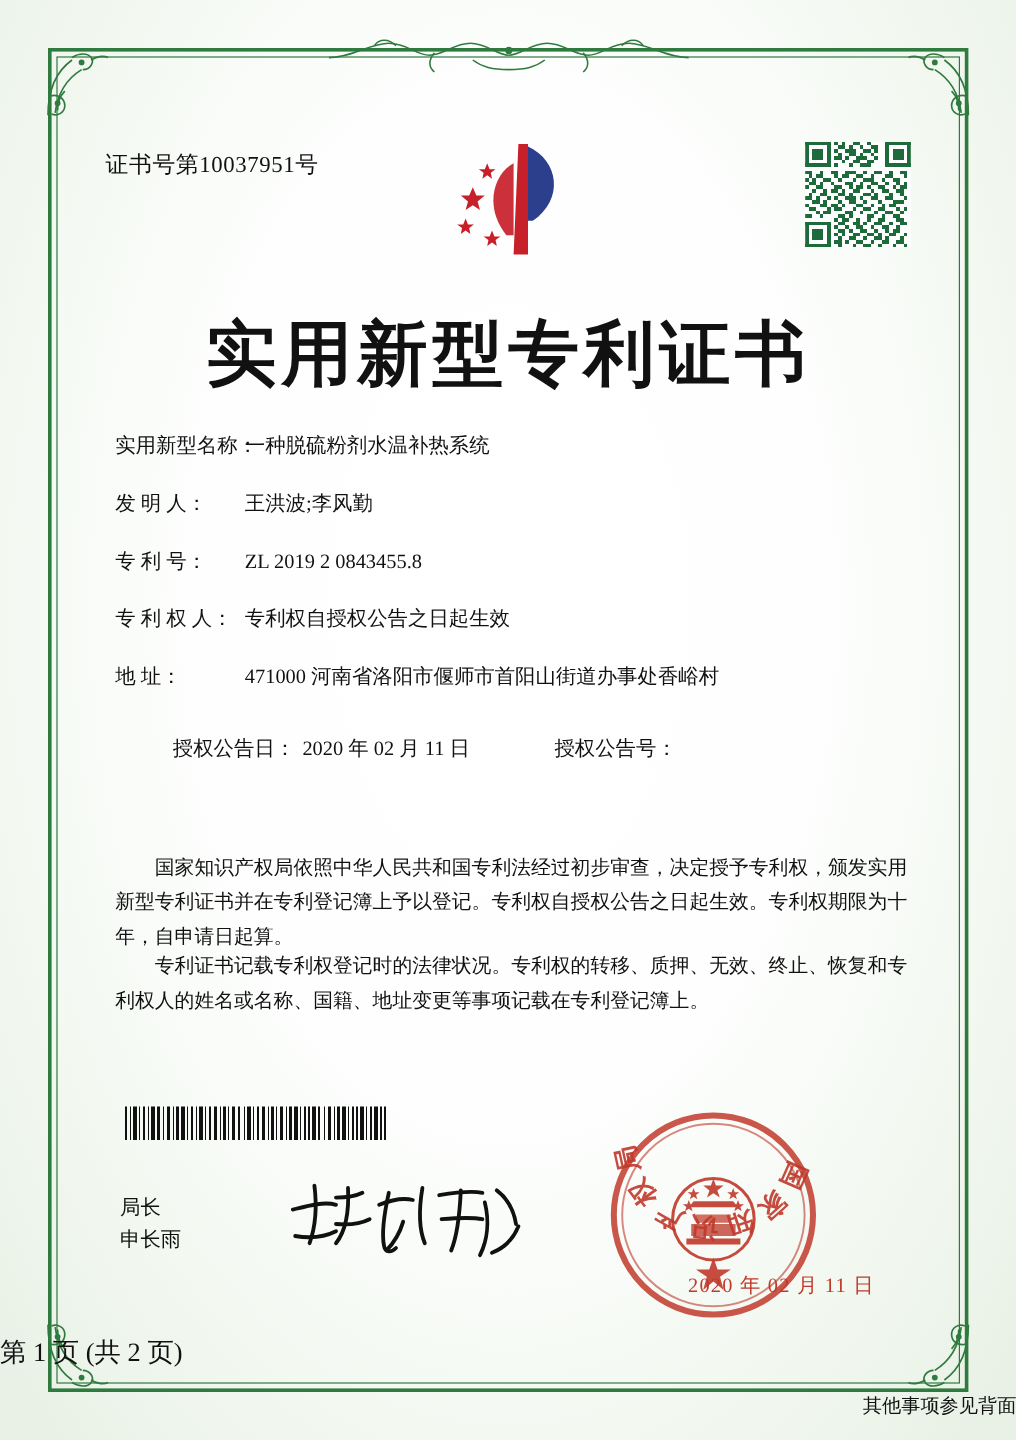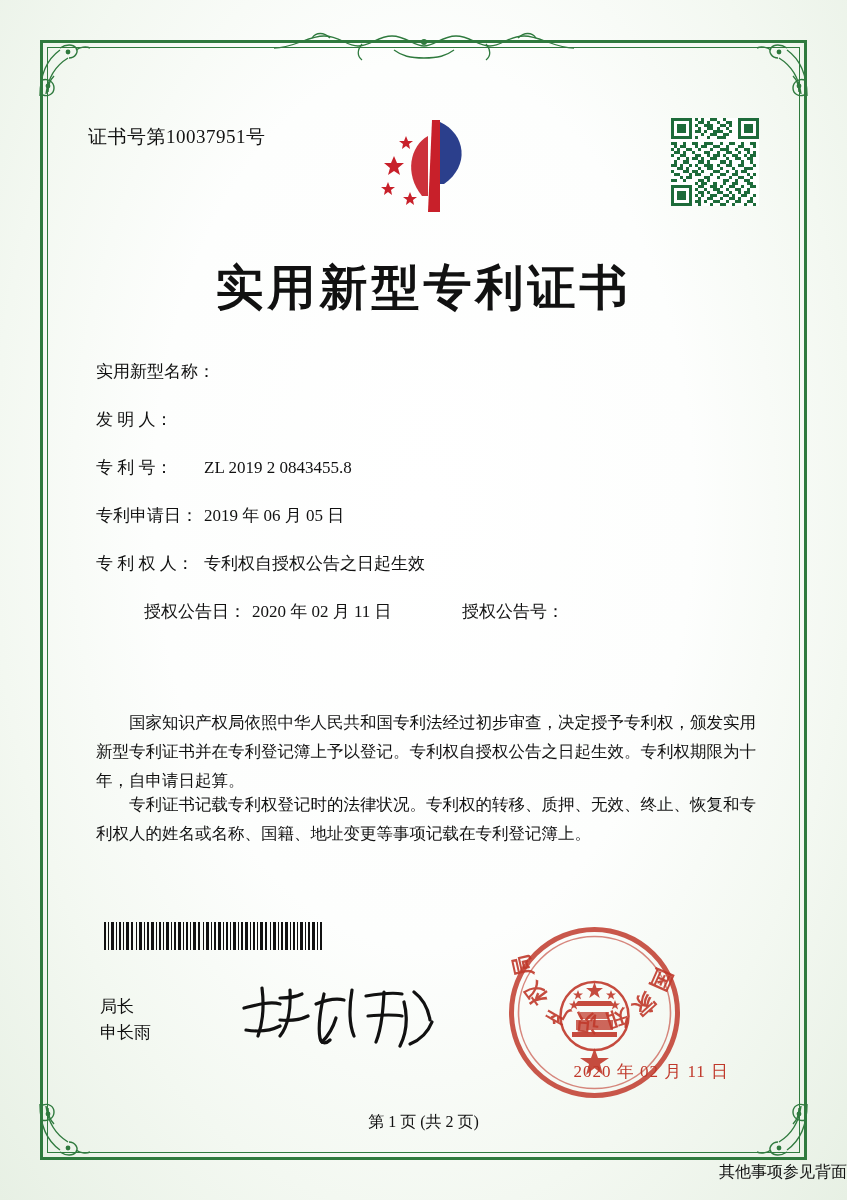--- a/index.html
+++ b/index.html
@@ -54,21 +54,21 @@
     position:absolute;left:370px;top:112px;width:110px;height:110px;
   }
   .qr{
     position:absolute;right:88px;top:118px;width:88px;height:88px;
   }
   .qr svg{display:block;}
 
   .title{
     position:absolute;left:0;right:0;top:256px;
     text-align:center;
-    font-size:48px;font-weight:bold;letter-spacing:4px;
+    font-size:59px;font-weight:bold;letter-spacing:4px;
     color:#111;
     font-family:"Liberation Serif", serif;
   }
 
   
   .fields{
     position:absolute;left:96px;top:360px;width:660px;
     font-size:17px;color:#111;
   }
   .row{
@@ -76,21 +76,21 @@
     margin-bottom:25px;
   }
   .label{
     width:108px;flex:0 0 108px;
     letter-spacing:0;
     white-space:nowrap;
   }
   .value{flex:1 1 auto;}
   .row.split .label{width:108px;flex:0 0 108px;margin-left:48px;}
   .row.split .value{flex:0 0 210px;}
-  .label2{flex:0 0 112px;}
+  .label2{flex:0 0 112px;margin-top:12px;}
   .value2{flex:1 1 auto;}
 
   
   .para{
     position:absolute;left:96px;width:660px;
     font-size:16.5px;line-height:29px;color:#111;
     text-align:justify;
   }
   .para p{margin:0;text-indent:2em;}
   .para.p1{top:708px;}
@@ -122,21 +122,21 @@
   .seal svg{display:block;}
   .seal-date{
     position:absolute;right:118px;top:1060px;
     font-size:17px;color:#c0392b;letter-spacing:1px;
     font-family:"Liberation Serif", serif;
   }
 
   
   .page-no{
     position:absolute;left:0;right:0;top:1112px;
-    text-align:center;font-size:16px;color:#111;
+    font-size:22px;color:#111;
   }
   .footnote{
     position:absolute;left:0;right:0;top:1162px;
     text-align:right;font-size:16px;color:#111;
   }
 </style>
 </head>
 <body>
 
 <div class="page">
@@ -423,41 +423,43 @@
       </g>
     </svg>
   </div>
 
   <div class="title">实用新型专利证书</div>
 
   <div class="fields">
 
     <div class="row">
       <span class="label">实用新型名称：</span>
+      <span class="value">一种脱硫粉剂水温补热系统</span>
     </div>
 
     <div class="row">
       <span class="label">发  明  人：</span>
+      <span class="value">王洪波;李风勤</span>
     </div>
 
     <div class="row">
       <span class="label">专  利  号：</span>
       <span class="value">ZL 2019 2 0843455.8</span>
     </div>
 
-    <div class="row">
-      <span class="label">专利申请日：</span>
-      <span class="value">2019 年 06 月 05 日</span>
-    </div>
 
     <div class="row">
       <span class="label">专 利 权 人：</span>
       <span class="value">专利权自授权公告之日起生效</span>
     </div>
 
+    <div class="row">
+      <span class="label">地        址：</span>
+      <span class="value">471000 河南省洛阳市偃师市首阳山街道办事处香峪村</span>
+    </div>
 
     <div class="row split">
       <span class="label">授权公告日：</span>
       <span class="value">2020 年 02 月 11 日</span>
       <span class="label2">授权公告号：</span>
     </div>
 
   </div>
 
   <div class="para p1">

